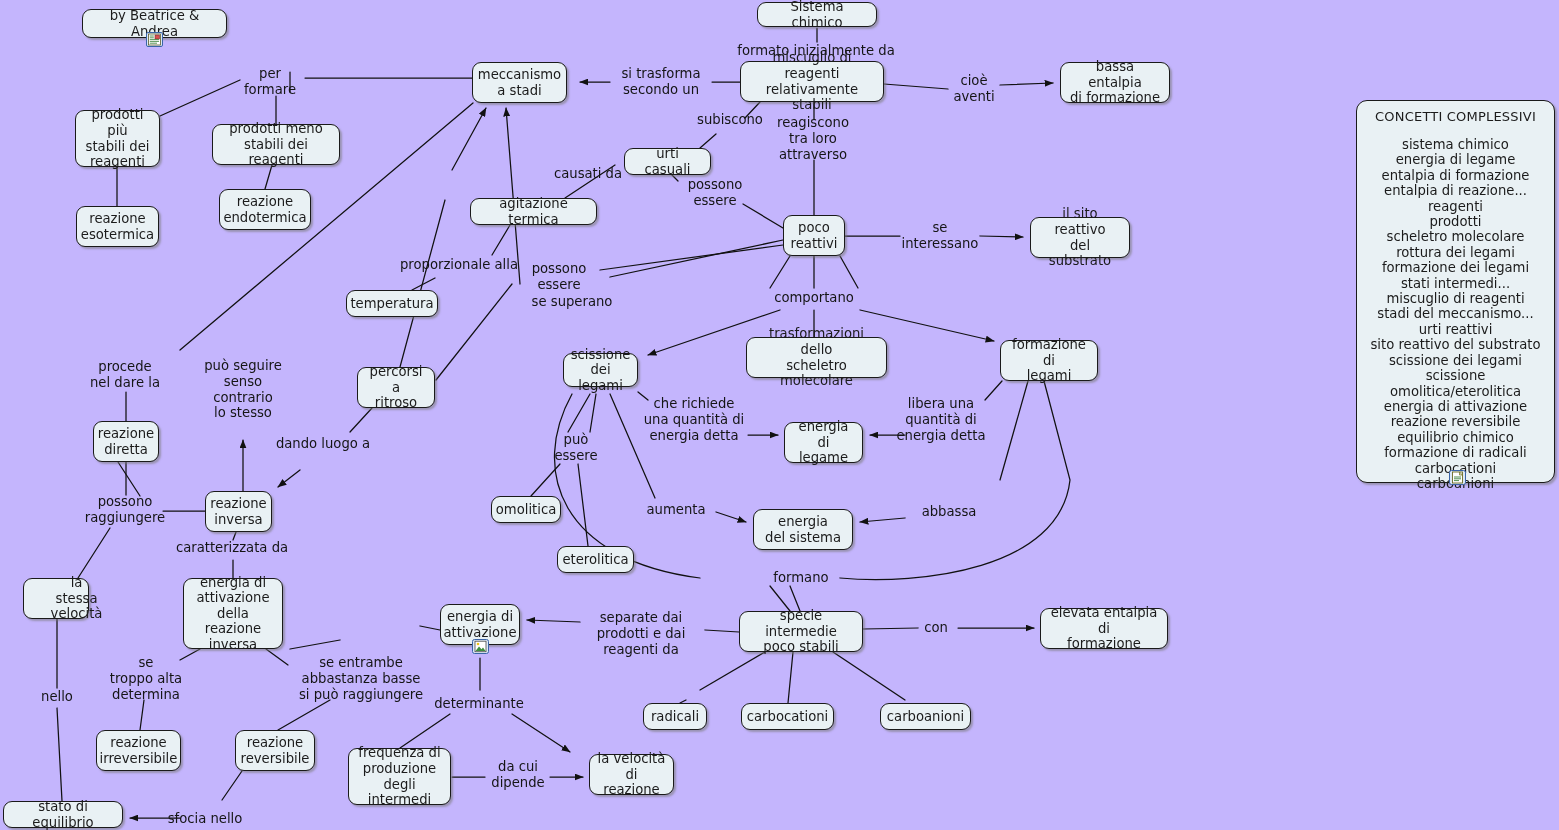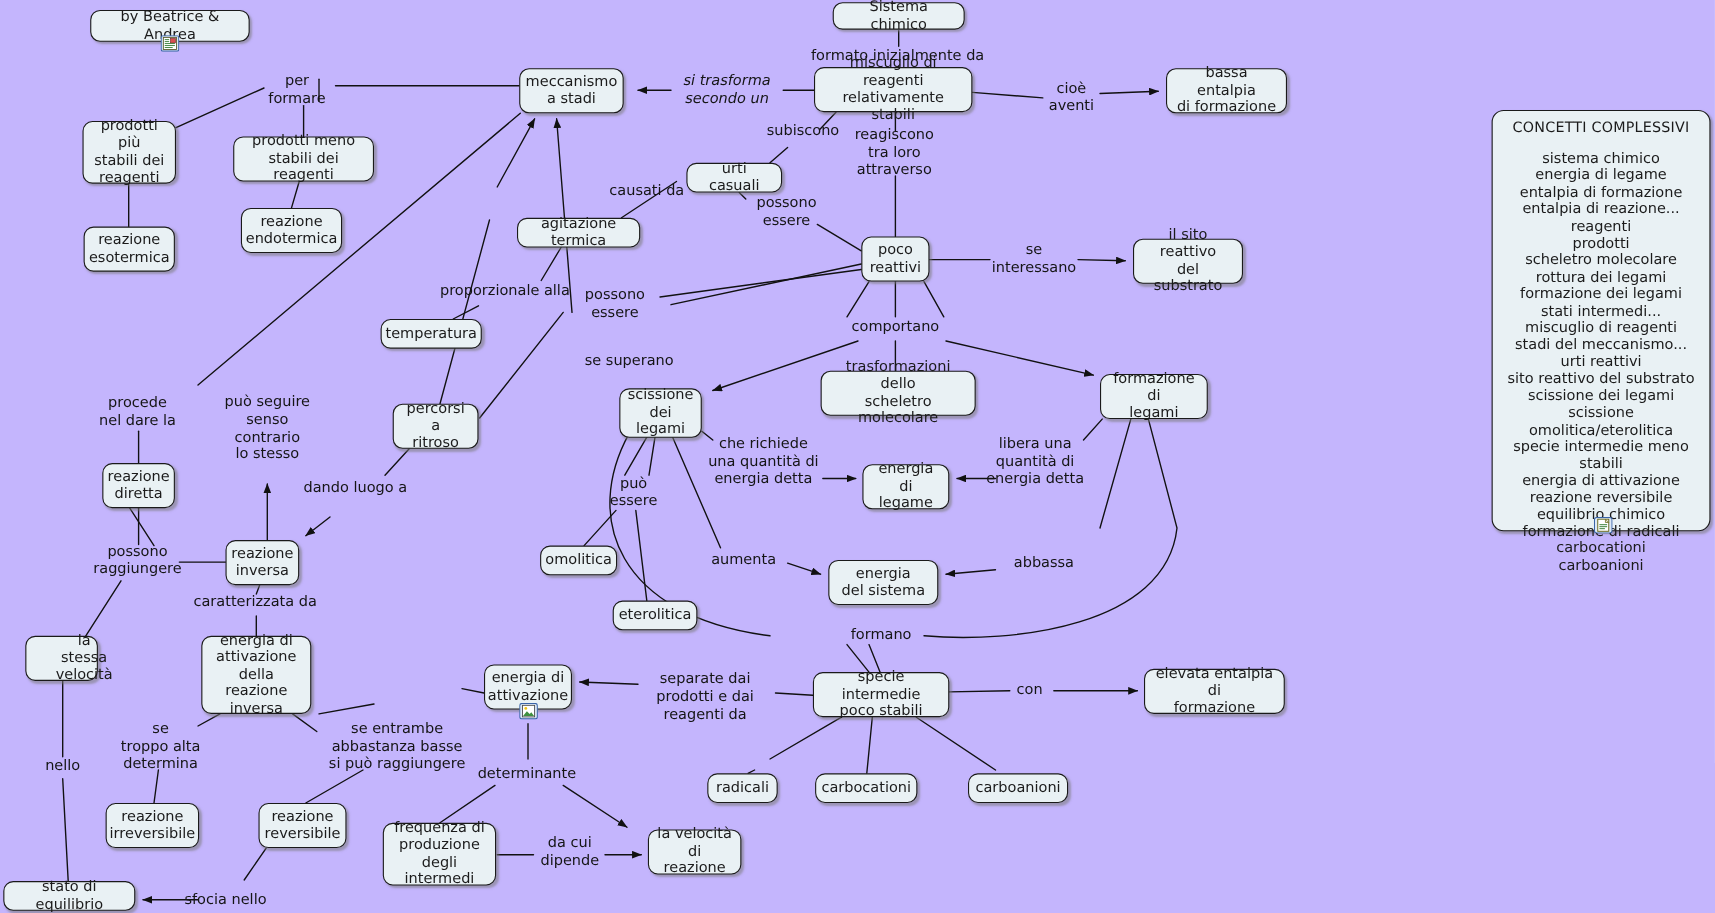--- a/index.html
+++ b/index.html
@@ -215,31 +215,31 @@
       <div class="node" style="left: 75px; top: 110px; width: 85px; height: 57px;">prodotti più
 stabili dei
 reagenti</div>
       <div class="node" style="left: 212px; top: 124px; width: 128px; height: 41px;">prodotti meno
 stabili dei reagenti</div>
       <div class="node" style="left: 624px; top: 148px; width: 87px; height: 27px;">urti casuali</div>
       <div class="node" style="left: 76px; top: 206px; width: 83px; height: 41px;">reazione
 esotermica</div>
       <div class="node" style="left: 219px; top: 189px; width: 92px; height: 41px;">reazione
 endotermica</div>
-      <div class="node" style="left: 470px; top: 198px; width: 112px; height: 27px;">agitazione termica</div>
+      <div class="node" style="left: 470px; top: 198px; width: 127px; height: 27px;">agitazione termica</div>
       <div class="node" style="left: 783px; top: 215px; width: 62px; height: 41px;">poco
 reattivi</div>
       <div class="node" style="left: 1030px; top: 217px; width: 100px; height: 41px;">il sito reattivo
 del substrato</div>
       <div class="node" style="left: 346px; top: 290px; width: 92px; height: 27px;">temperatura</div>
       <div class="node" style="left: 746px; top: 337px; width: 141px; height: 41px;">trasformazioni dello
 scheletro molecolare</div>
       <div class="node" style="left: 1000px; top: 340px; width: 98px; height: 41px;">formazione di
 legami</div>
-      <div class="node" style="left: 563px; top: 353px; width: 75px; height: 45px;">scissione
+      <div class="node" style="left: 563px; top: 353px; width: 75px; height: 34px;">scissione
 dei legami</div>
       <div class="node" style="left: 357px; top: 367px; width: 78px; height: 41px;">percorsi a
 ritroso</div>
       <div class="node" style="left: 784px; top: 422px; width: 79px; height: 41px;">energia di
 legame</div>
       <div class="node" style="left: 93px; top: 421px; width: 66px; height: 41px;">reazione
 diretta</div>
       <div class="node" style="left: 491px; top: 496px; width: 70px; height: 27px;">omolitica</div>
       <div class="node" style="left: 205px; top: 491px; width: 67px; height: 41px;">reazione
 inversa</div>
@@ -277,38 +277,38 @@
 produzione
 degli intermedi</div>
       <div class="node" style="left: 589px; top: 754px; width: 85px; height: 41px;">la velocità
 di reazione</div>
       <div class="node" style="left: 3px; top: 801px; width: 120px; height: 27px;">stato di equilibrio</div>
     </div>
   <div id="labels-layer">
       <div class="link-label" style="left: 816px; top: 51px;">formato inizialmente da</div>
       <div class="link-label" style="left: 270px; top: 82px;">per
 formare</div>
-      <div class="link-label" style="left: 661px; top: 82px; font-style: italic;">si trasforma
+      <div class="link-label" style="left: 661px; top: 82px;">si trasforma
 secondo un</div>
       <div class="link-label" style="left: 974px; top: 89px;">cioè
 aventi</div>
       <div class="link-label" style="left: 730px; top: 120px;">subiscono</div>
       <div class="link-label" style="left: 813px; top: 139px;">reagiscono
 tra loro
 attraverso</div>
       <div class="link-label" style="left: 588px; top: 174px;">causati da</div>
       <div class="link-label" style="left: 715px; top: 193px;">possono
 essere</div>
       <div class="link-label" style="left: 940px; top: 236px;">se
 interessano</div>
       <div class="link-label" style="left: 459px; top: 265px;">proporzionale alla</div>
       <div class="link-label" style="left: 559px; top: 277px;">possono
 essere</div>
       <div class="link-label" style="left: 814px; top: 298px;">comportano</div>
-      <div class="link-label" style="left: 572px; top: 329px;">se superano</div>
+      <div class="link-label" style="left: 572px; top: 302px;">se superano</div>
       <div class="link-label" style="left: 125px; top: 375px;">procede
 nel dare la</div>
       <div class="link-label" style="left: 243px; top: 390px;">può seguire
 senso
 contrario
 lo stesso</div>
       <div class="link-label" style="left: 694px; top: 420px;">che richiede
 una quantità di
 energia detta</div>
       <div class="link-label" style="left: 941px; top: 420px;">libera una
@@ -352,21 +352,20 @@
         <div class="legend-item">scheletro molecolare</div>
         <div class="legend-item">rottura dei legami</div>
         <div class="legend-item">formazione dei legami</div>
         <div class="legend-item">stati intermedi...</div>
         <div class="legend-item">miscuglio di reagenti</div>
         <div class="legend-item">stadi del meccanismo...</div>
         <div class="legend-item">urti reattivi</div>
         <div class="legend-item">sito reattivo del substrato</div>
         <div class="legend-item">scissione dei legami</div>
         <div class="legend-item">scissione omolitica/eterolitica</div>
-        <div class="legend-item">specie intermedie meno stabili</div>
         <div class="legend-item">energia di attivazione</div>
         <div class="legend-item">reazione reversibile</div>
         <div class="legend-item">equilibrio chimico</div>
         <div class="legend-item">formazione di radicali</div>
         <div class="legend-item">carbocationi</div>
         <div class="legend-item">carboanioni</div>
       </div>
     <div class="res-icon" style="left:92px; top:369px;">
       <svg viewBox="0 0 17 15">
         <rect x="0.5" y="0.5" width="16" height="14" rx="2" fill="#dce8f5" stroke="#3a64a8" stroke-width="1"></rect>

